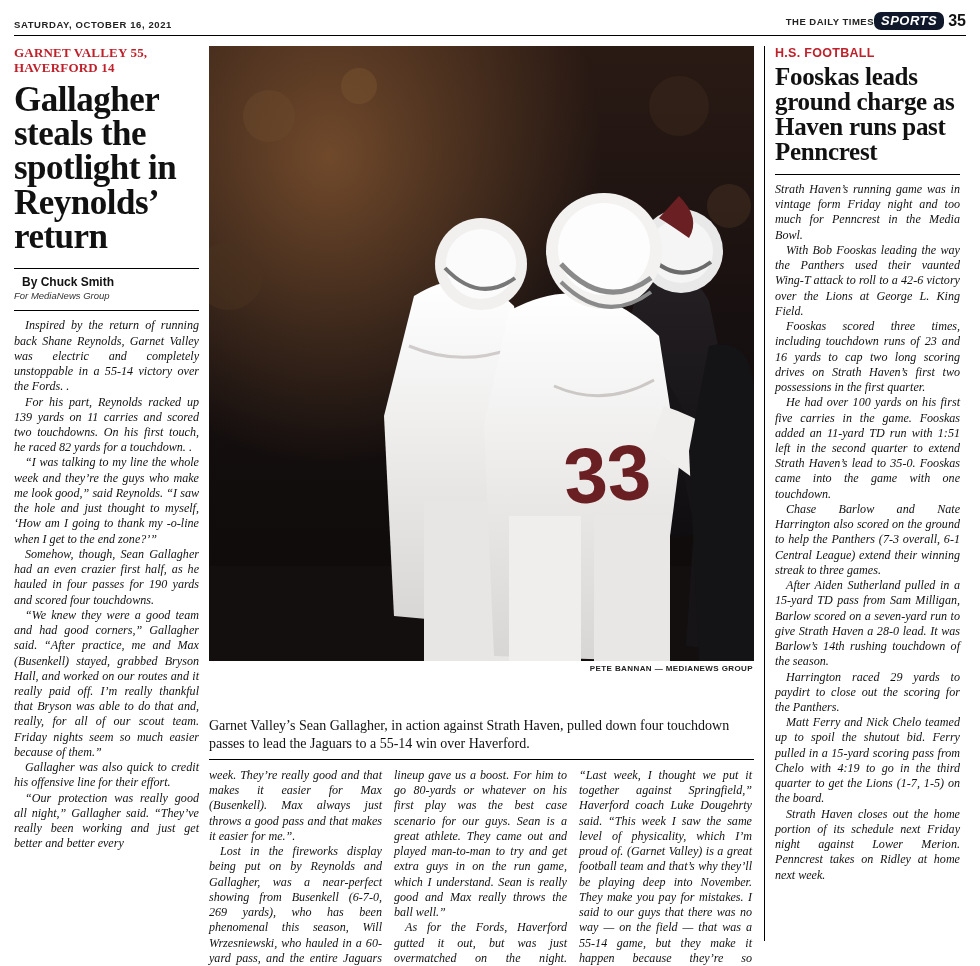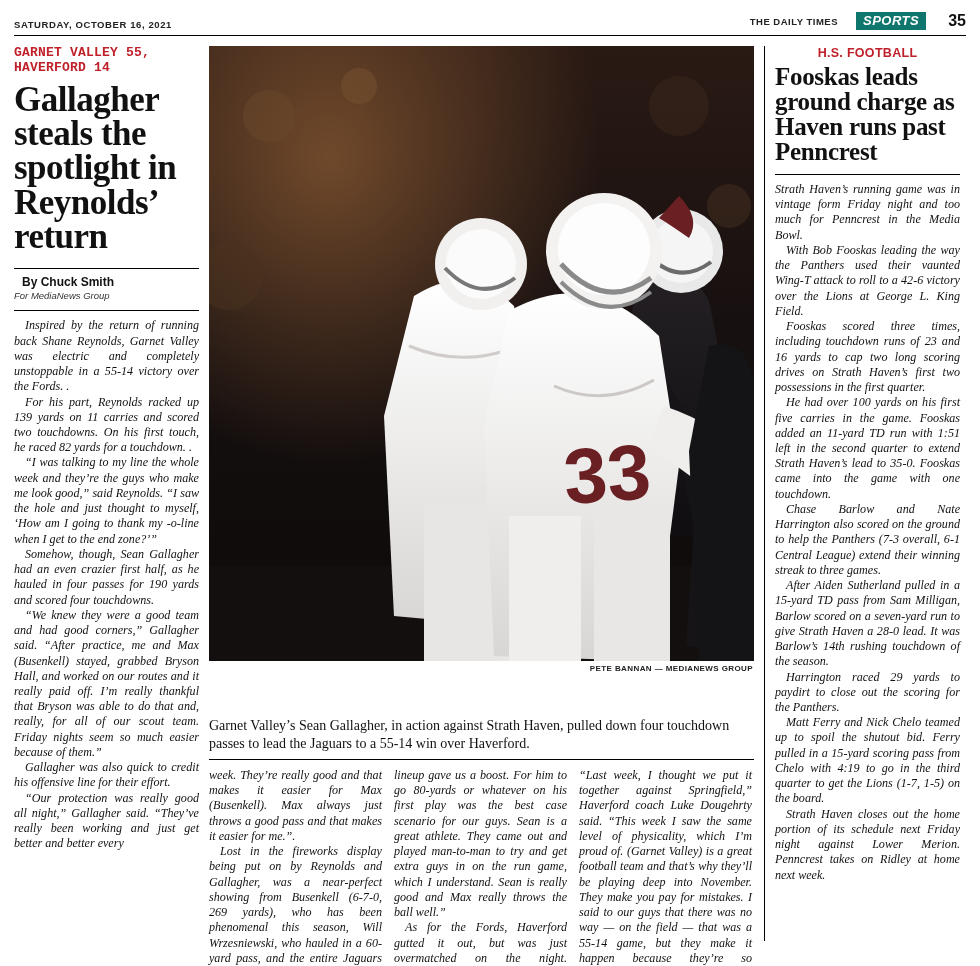--- a/index.html
+++ b/index.html
@@ -16,48 +16,49 @@
   .masthead{
     display:flex;align-items:flex-end;justify-content:space-between;
     padding-top:12px;padding-bottom:5px;
     border-bottom:1.5px solid #000;
   }
   .mast-date{
     font-family:"Liberation Sans", sans-serif;
     font-size:9.5px;font-weight:700;letter-spacing:.6px;
     color:#222;text-transform:uppercase;
   }
-  .mast-right{display:flex;align-items:center;gap:18px;}
+  .mast-right{display:flex;align-items:center;gap:0;}
   .mast-paper{
     font-family:"Liberation Sans", sans-serif;
     font-size:9.5px;font-weight:700;letter-spacing:.5px;color:#222;
     text-transform:uppercase;
   }
   .mast-section{
-    background:#0f766e;color:#fff;
+    background:#0f172a;color:#fff;
     font-family:"Liberation Sans", sans-serif;
     font-size:13px;font-weight:700;letter-spacing:.5px;
     padding:1px 7px 2px;
     font-style:italic;
+    border-radius:7px;
   }
   .mast-page{
     font-family:"Liberation Sans", sans-serif;
     font-size:16px;font-weight:700;color:#111;
     padding-left:4px;
   }
 
   
   .body-wrap{display:flex;gap:10px;padding-top:10px;height:905px;box-sizing:border-box;}
   .zone-left{width:185px;flex:0 0 185px;}
   .zone-mid{width:545px;flex:0 0 545px;}
   .zone-right{width:196px;flex:0 0 196px;border-left:1px solid #000;padding-left:10px;box-sizing:border-box;}
 
   
   .kicker{
-    font-family:Liberation Mono, monospace;
+    font-family:Liberation Serif, serif;
     font-size:13px;font-weight:700;color:#c0202a;
     line-height:1.15;letter-spacing:.2px;
     text-transform:uppercase;
     margin-bottom:7px;
   }
   h1.headline{
     font-family:"Liberation Serif", serif;
     font-weight:700;
     font-size:35px;
     line-height:0.98;
@@ -114,21 +115,20 @@
   
   .mid-cols{display:flex;gap:12px;}
   .mid-cols .body-col{width:173px;flex:0 0 173px;}
 
   
   .rail-kicker{
     font-family:"Liberation Sans", sans-serif;
     font-size:12.5px;font-weight:700;color:#c0202a;
     text-transform:uppercase;letter-spacing:.3px;
     margin-bottom:4px;
-    text-align:center;
   }
   h2.rail-headline{
     font-family:"Liberation Serif", serif;
     font-weight:700;font-size:25px;line-height:1.0;
     margin:0 0 10px 0;letter-spacing:-.3px;
   }
   .rail-rule{border-top:1px solid #000;margin-bottom:7px;}
   .zone-right .body-col p{font-size:12.1px;line-height:1.26;}
 </style>
 </head>

